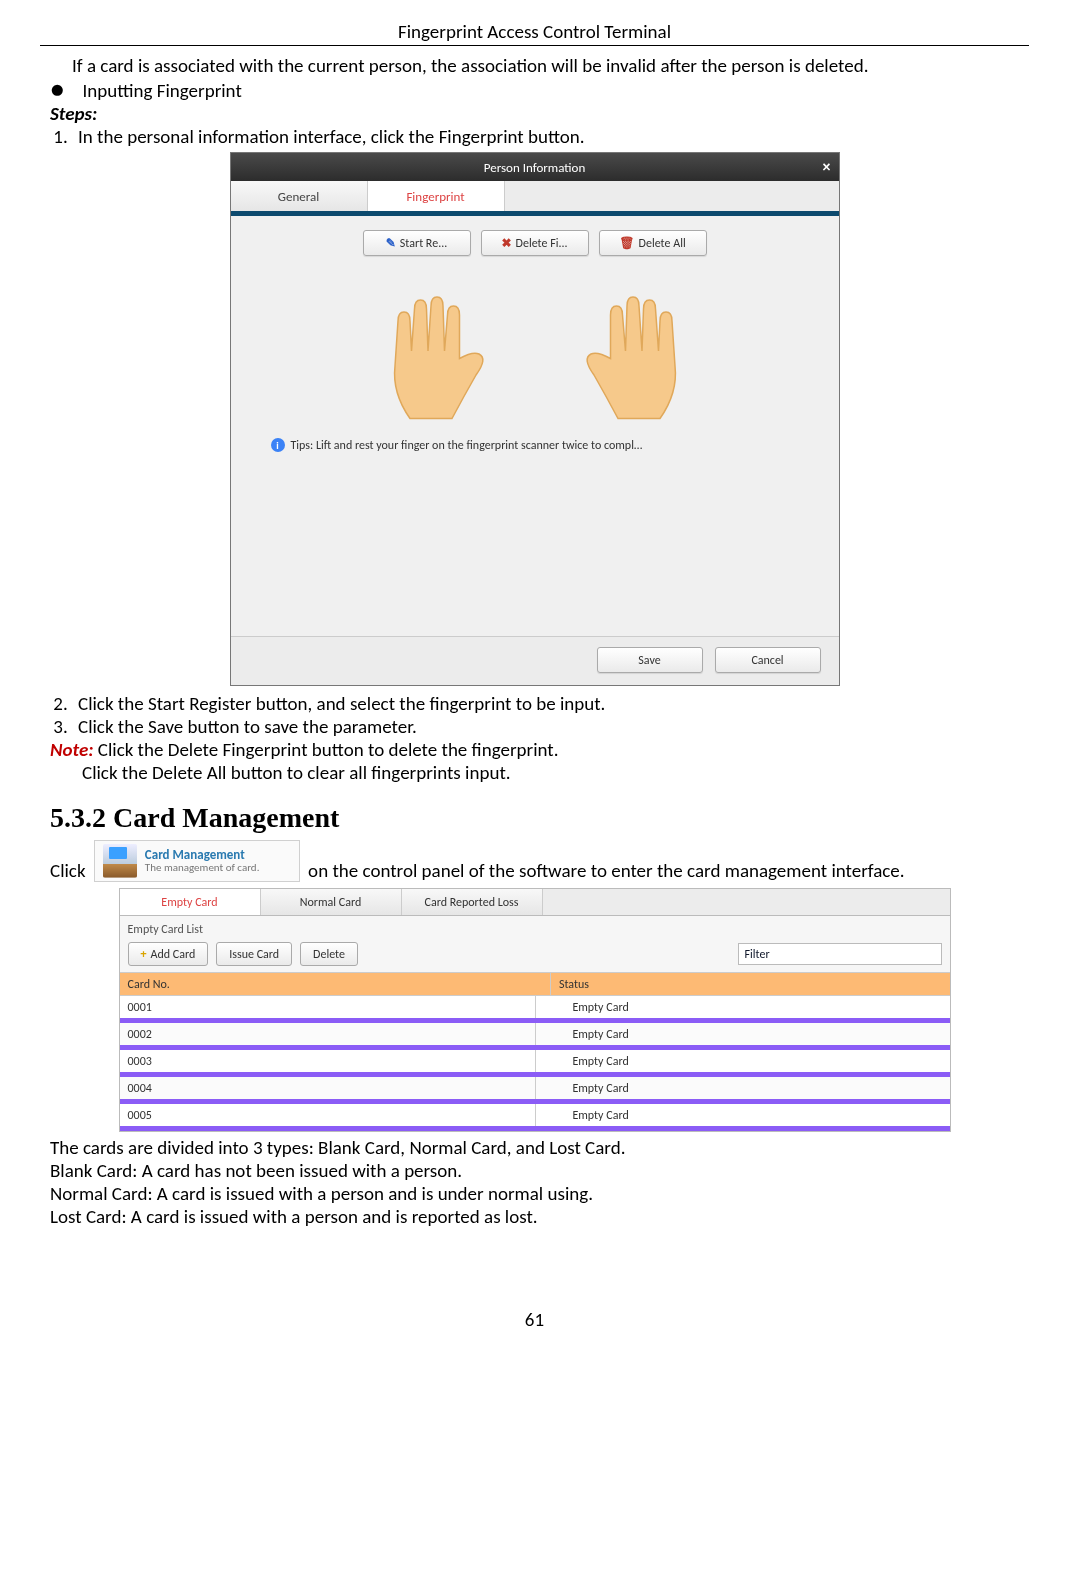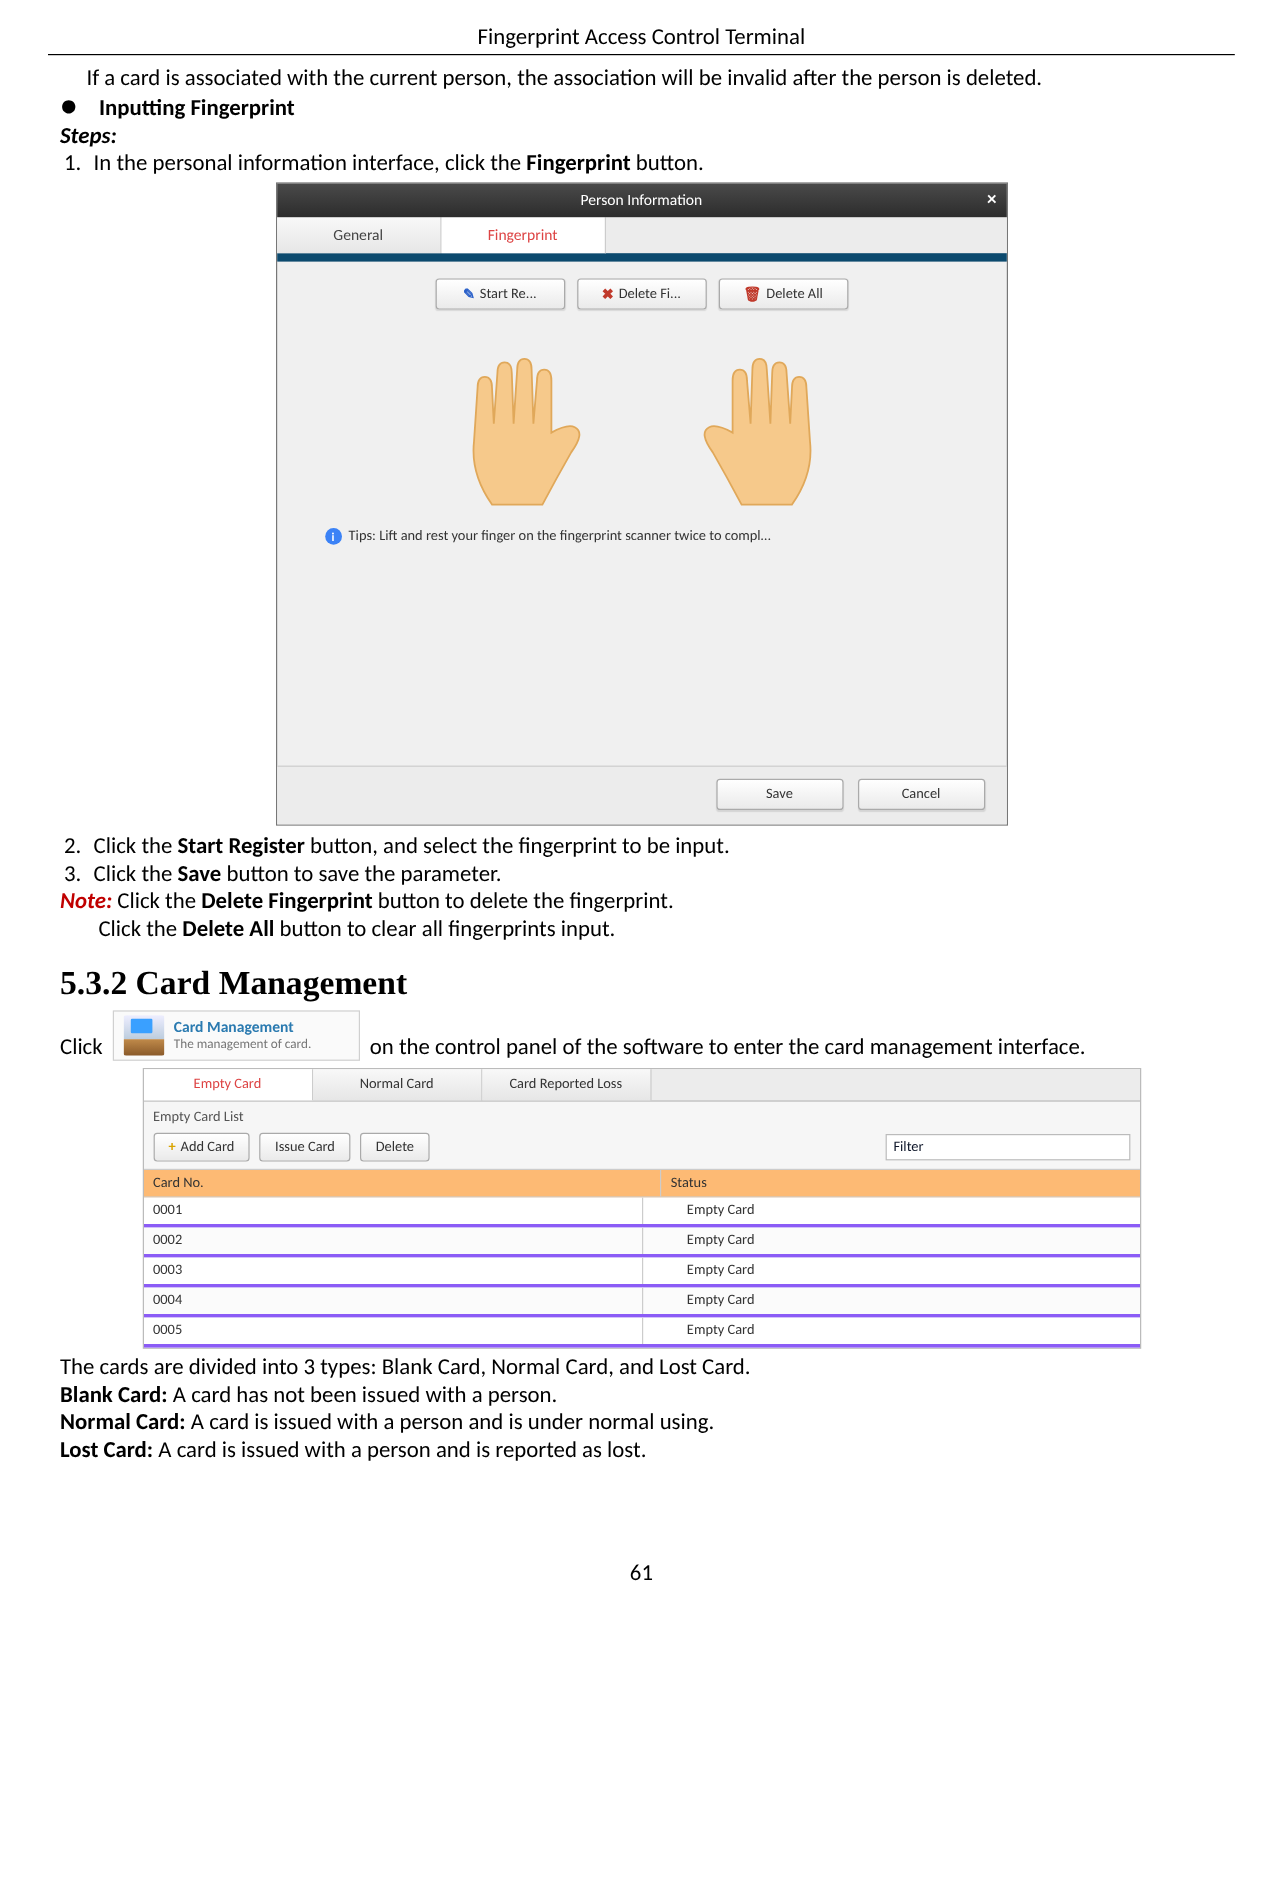--- a/index.html
+++ b/index.html
@@ -20,21 +20,21 @@
     margin-bottom: 8px;
   }
   .page-footer {
     text-align: center;
     font-size: 19px;
     margin-top: 80px;
   }
   .indent-para { margin: 0 0 0 32px; }
   .bullet-row { display: flex; align-items: baseline; margin: 0 0 0 10px; }
   .bullet-dot { font-size: 24px; margin-right: 18px; line-height: 1; }
-  .bold { font-weight: 700; }
+  .bold { font-weight: 400; }
   .red { color: #c00000; font-weight: 700; font-style: italic; }
   .steps-label { font-weight: 700; font-style: italic; margin: 0 0 0 10px; }
   ol.steps { margin: 0 0 0 10px; padding-left: 22px; }
   ol.steps li { margin: 0; padding-left: 6px; }
   h3.section { font-family: "Times New Roman", serif; font-weight: 700; font-size: 28px; margin: 18px 0 6px 10px; }
 
   
   .pi-dialog {
     width: 608px;
     margin: 4px auto 6px auto;
@@ -50,21 +50,21 @@
     align-items: center;
     justify-content: center;
     position: relative;
   }
   .pi-close {
     position: absolute; right: 8px; top: 4px;
     color: #fff; font-size: 16px; font-weight: 700;
   }
   .pi-tabs {
     display: flex;
-    border-bottom: 7px solid #0c4a6e;
+    border-bottom: 5px solid #0c4a6e;
     background: #ececec;
   }
   .pi-tab {
     width: 136px; height: 30px;
     display: flex; align-items: center; justify-content: center;
     font-size: 13px;
     border-right: 1px solid #ccc;
     background: linear-gradient(#f8f8f8,#e6e6e6);
     color: #444;
   }
@@ -145,21 +145,21 @@
     height:22px; padding:0 12px; border:1px solid #aaa; border-radius:3px;
     background:linear-gradient(#fff,#eaeaea); display:inline-flex; align-items:center; gap:4px;
   }
   .cm-filter {
     margin-left:auto; width:190px; height:20px; border:1px solid #bbb; background:#fff;
     color:#0f172a; padding:0 6px; display:flex; align-items:center;
   }
   .cm-header { display:flex; border-bottom:1px solid #ccc; background:#fdba74; }
   .cm-col-no { width:52%; padding:4px 8px; border-right:1px solid #ccc; }
   .cm-col-status { width:48%; padding:4px 8px; }
-  .cm-row { display:flex; border-bottom:3px solid #8b5cf6; background:#fff;gap:28px; }
+  .cm-row { display:flex; border-bottom:5px solid #8b5cf6; background:#fff;gap:28px; }
   .cm-row:nth-child(even){ background:#fbfbfb; }
   .plus-ico { color:#d9a400; font-weight:700; }
 
   .after-panel p { margin:0 0 0 10px; }
 </style>
 </head>
 <body>
 
 <div class="page-header">Fingerprint Access Control Terminal</div>
 

